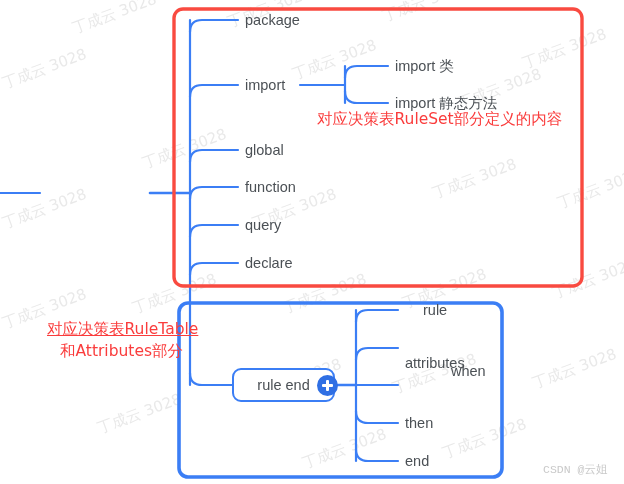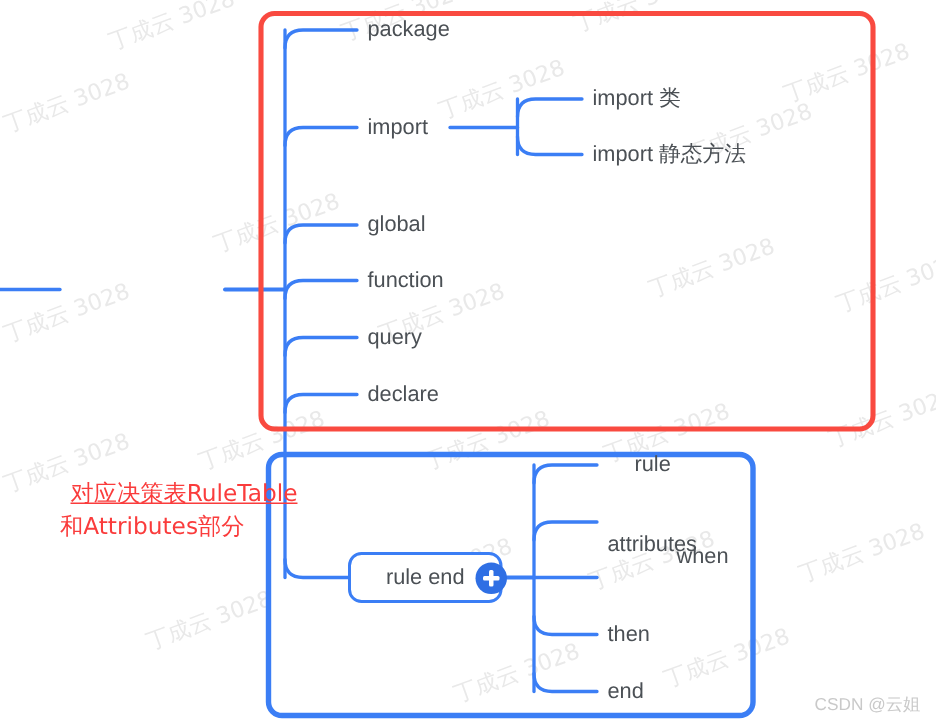--- a/index.html
+++ b/index.html
@@ -89,21 +89,21 @@
     transform-origin: left top;
     font-family: "DejaVu Sans", "Liberation Sans", sans-serif;
     user-select: none;
     pointer-events: none;
   }
   .credit {
     position: absolute;
     color: #c9c9c9;
     font-size: 11.5px;
     white-space: nowrap;
-    font-family: Liberation Sans, sans-serif;
+    font-family: Liberation Mono, monospace;
   }
 </style>
 </head>
 <body>
 
 <div id="canvas">
 
   <div id="watermark-layer">
       <div class="watermark" style="left: 70px; top: 20px;">丁成云 3028</div>
       <div class="watermark" style="left: 225px; top: 14px;">丁成云 3028</div>
@@ -170,23 +170,24 @@
   <div class="node-label" style="left:245px; top:13px;">package</div>
   <div class="node-label" style="left:245px; top:78px;">import</div>
   <div class="node-label" style="left:245px; top:143px;">global</div>
   <div class="node-label" style="left:245px; top:180px;">function</div>
   <div class="node-label" style="left:245px; top:218px;">query</div>
   <div class="node-label" style="left:245px; top:256px;">declare</div>
 
   <div class="node-label" style="left:395px; top:59px;">import 类</div>
   <div class="node-label" style="left:395px; top:96px;">import 静态方法</div>
 
+  <div class="annotation" style="left:317px; top:108px;">对应决策表RuleSet部分定义的内容</div>
 
   <div class="annotation" style="left:47px; top:318px;text-decoration:underline;">对应决策表RuleTable</div>
-  <div class="annotation" style="left:40px; top:340px;">和Attributes部分</div>
+  <div class="annotation" style="left:60px; top:340px;">和Attributes部分</div>
 
   <div class="boxed-node" style="left:232px; top:368px; width:103px; height:34px;">rule end</div>
 
   <div class="plus-badge" style="left:317px; top:375px;">
     <span class="bar-h"></span>
     <span class="bar-v"></span>
   </div>
 
   <div class="node-label" style="left:423px; top:303px;">rule</div>
   <div class="node-label" style="left:405px; top:356px;">attributes</div>

